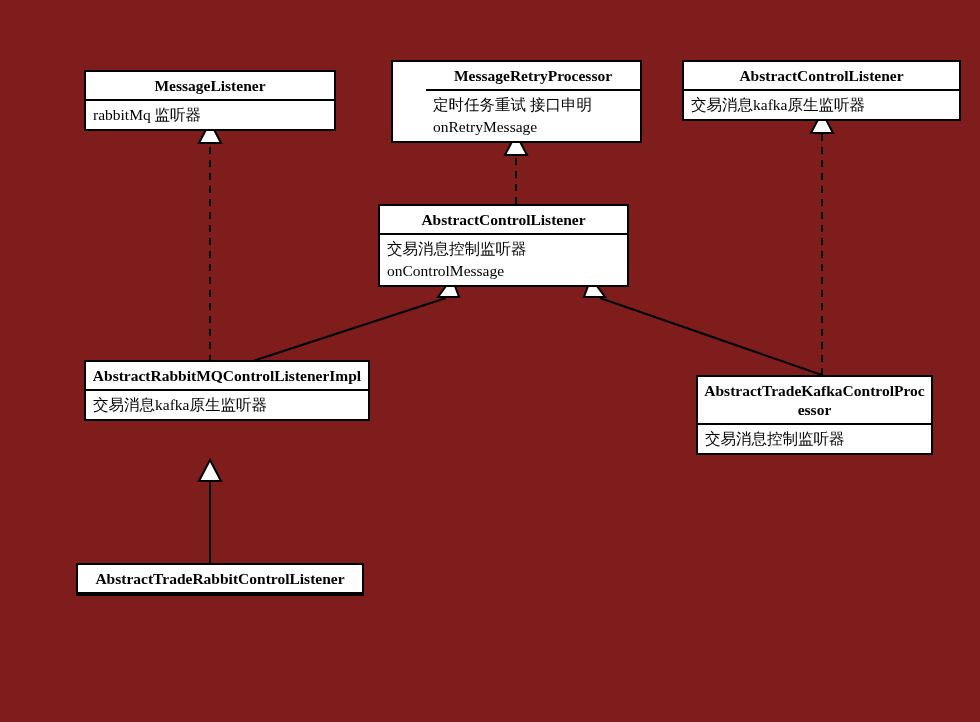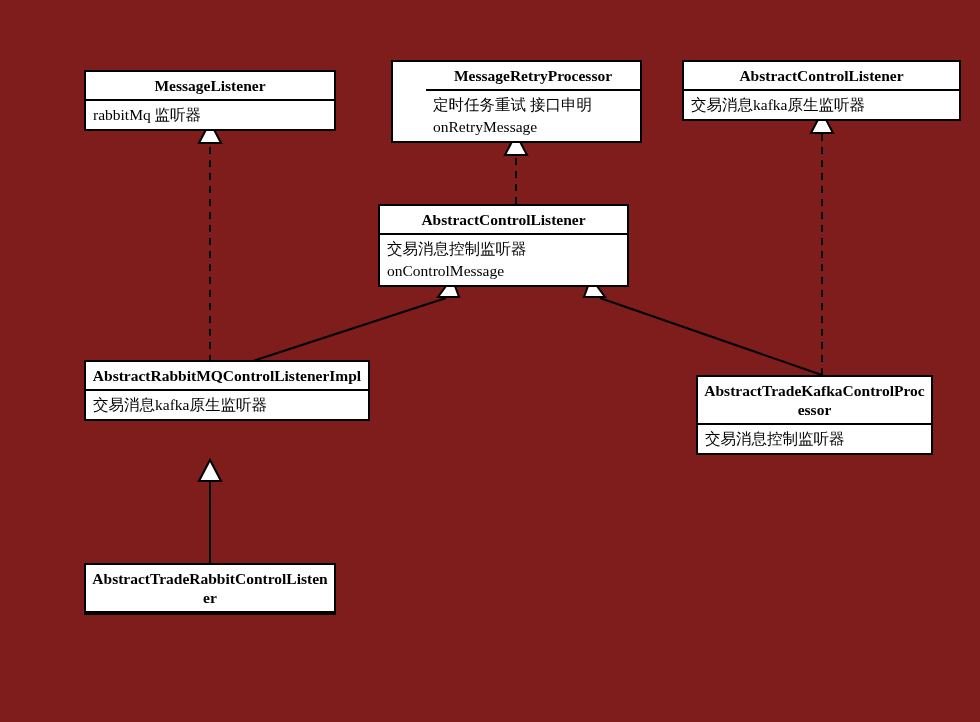--- a/index.html
+++ b/index.html
@@ -117,17 +117,17 @@
   <div class="uml-box" style="left:84px; top:360px; width:286px;">
     <div class="uml-title">AbstractRabbitMQControlListenerImpl</div>
     <div class="uml-body">交易消息kafka原生监听器</div>
   </div>
 
   <div class="uml-box" style="left:696px; top:375px; width:237px;">
     <div class="uml-title">AbstractTradeKafkaControlProcessor</div>
     <div class="uml-body">交易消息控制监听器</div>
   </div>
 
-  <div class="uml-box" style="left:84px; top:563px; width:252px;">
+  <div class="uml-box" style="left:76px; top:563px; width:288px;">
     <div class="uml-title">AbstractTradeRabbitControlListener</div>
   </div>
 
 </div>
 
 </body></html>

